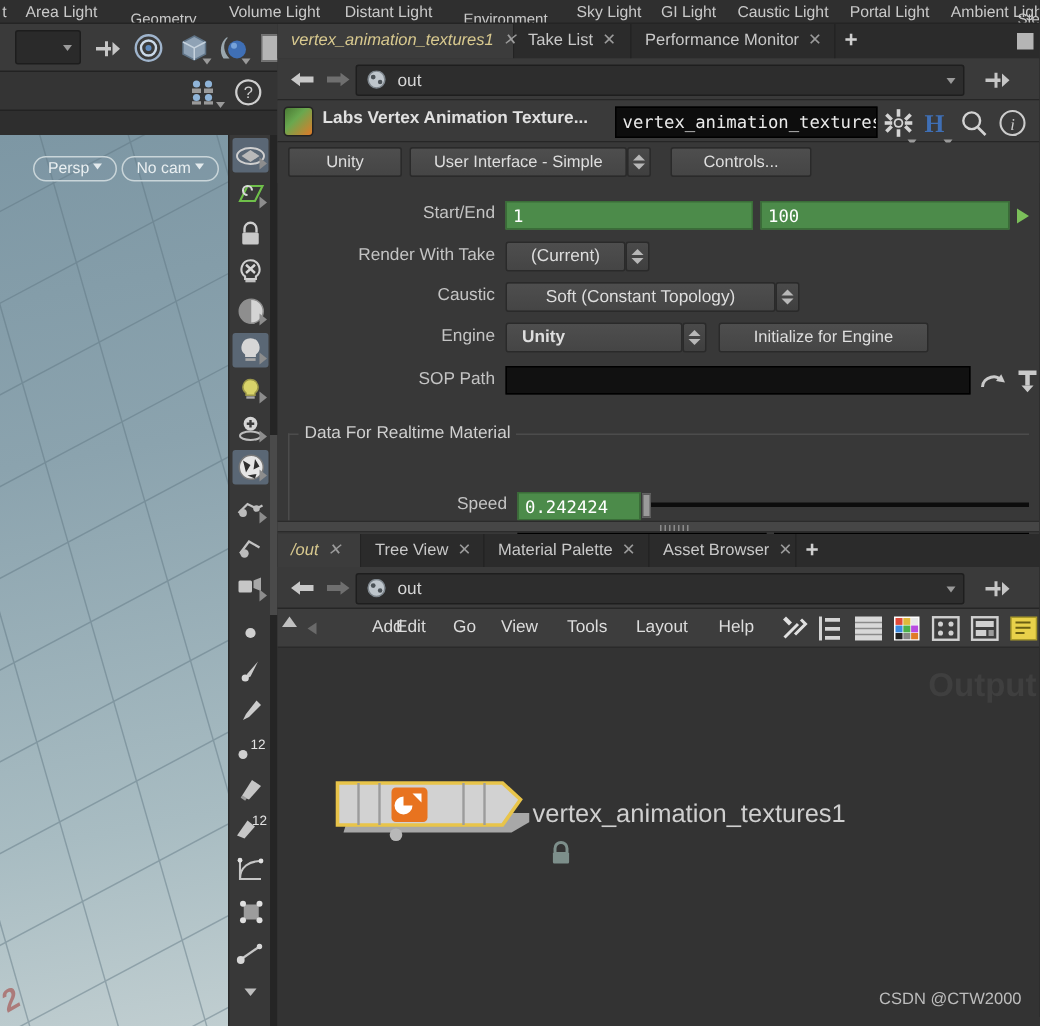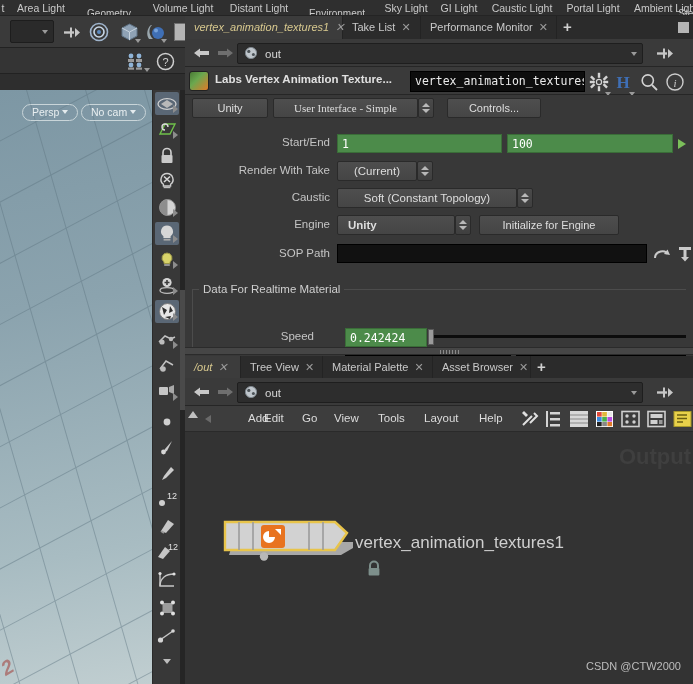--- a/index.html
+++ b/index.html
@@ -545,21 +545,21 @@
       <div style="position:absolute;left:480px;top:5px;">
         <svg width="20" height="20" viewBox="0 0 20 20">
           <circle cx="10" cy="10" r="8" fill="none" stroke="#cccccc" stroke-width="1.4"></circle>
           <text x="10" y="14.5" text-anchor="middle" font-size="11" font-style="italic" fill="#cccccc" font-family="Liberation Serif">i</text>
         </svg>
       </div>
     </div>
 
     <div class="actbar">
       <div class="btn" style="left:7px;top:3px;width:76px;">Unity</div>
-      <div class="btn" style="left:88px;top:3px;width:145px;font-family:Liberation Serif, serif;">User Interface - Simple</div>
+      <div class="btn" style="left:88px;top:3px;width:145px;">User Interface - Simple</div>
       <div class="spin" style="left:233px;top:3px;">
           <div class="up"></div>
           <div class="dn"></div>
         </div>
       <div class="btn" style="left:262px;top:3px;width:94px;">Controls...</div>
     </div>
 
     <div class="prow" style="top:117px;">
       <div class="p-lab" style="left:60px;width:85px;">Start/End</div>
       <div class="fld-green" style="left:152px;top:1px;width:165px;">1</div>
@@ -613,21 +613,21 @@
           <path d="M4 11 H12 L8 15.5 Z" fill="#cacaca"></path>
         </svg>
       </div>
     </div>
 
     <div class="groupbox" style="left:7px;top:273px;width:494px;height:60px;"></div>
     <div class="group-title" style="left:14px;top:267px;">Data For Realtime Material</div>
 
 
     <div class="prow" style="top:311px;">
-      <div class="p-lab" style="left:44px;width:85px;">Speed</div>
+      <div class="p-lab" style="left:68px;width:85px;">Speed</div>
       <div class="fld-green" style="left:160px;top:1px;width:82px;">0.242424</div>
       <div class="slider-track" style="left:248px;top:8px;width:253px;"></div>
       <div class="slider-handle" style="left:243px;top:2px;"></div>
     </div>
 
     <div class="fld-dark" style="left:160px;top:334px;width:166px;height:6px;"></div>
     <div class="fld-dark" style="left:331px;top:334px;width:170px;height:6px;"></div>
   </div>
 
   <div class="hsplit" style="top:347px;">

